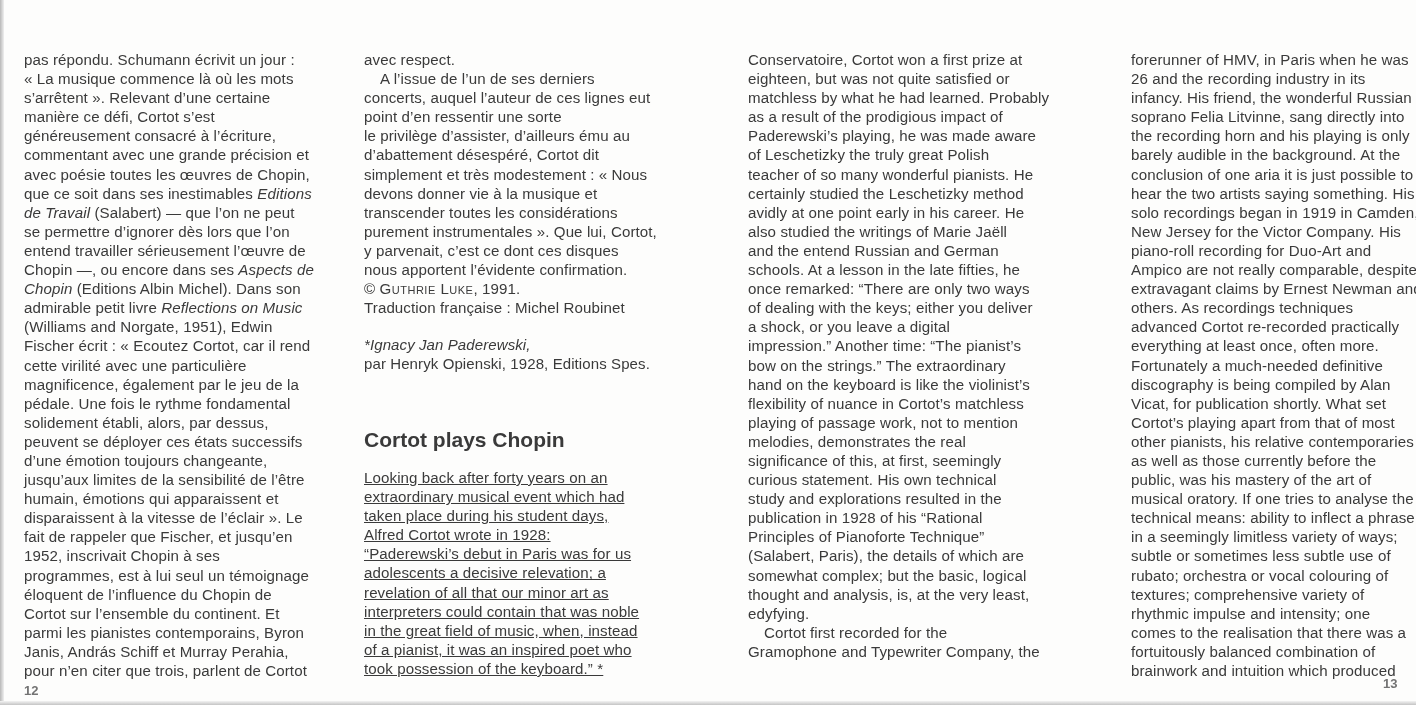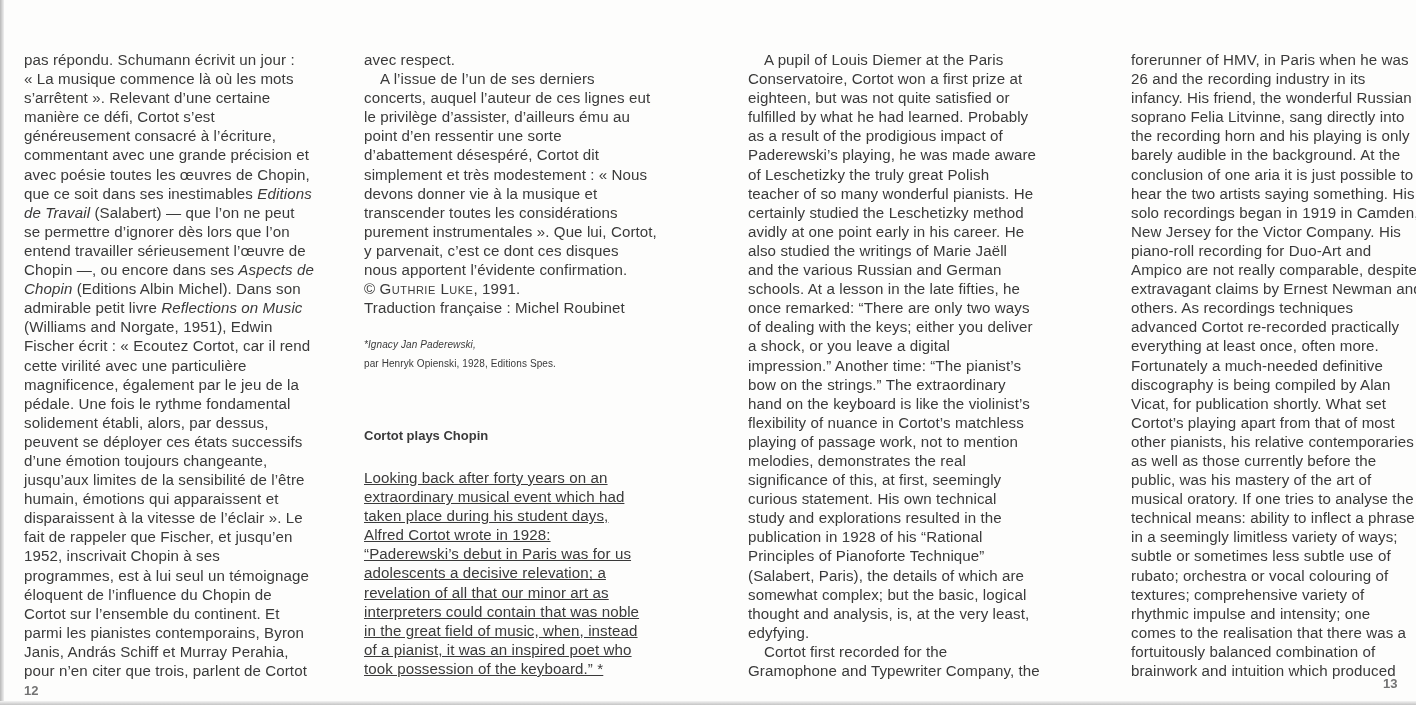--- a/index.html
+++ b/index.html
@@ -25,25 +25,25 @@
     white-space: nowrap;
   }
   .col p { margin: 0; }
   .col .line { display: block; }
   #col1 { left: 24px; }
   #col2 { left: 364px; }
   #col3 { left: 748px; }
   #col4 { left: 1131px; }
   .indent { padding-left: 16px; }
   .smallcaps { font-variant: small-caps; letter-spacing: 0.5px; }
-  .footnote { font-size: 10px; line-height: 19px; margin-top: 18px !important; }
+  .footnote { font-size: 15px; line-height: 19px; margin-top: 18px !important; }
   .footnote .it { font-style: italic; }
   .heading {
     position: absolute; left: 364px; top: 428px;
-    font-weight: bold; font-size: 13px; color: #3a3a3a;
+    font-weight: bold; font-size: 21px; color: #3a3a3a;
   }
   #col2b { left: 364px; top: 468px; text-decoration: underline; }
   .pagenum {
     position: absolute; font-weight: bold; font-size: 13px; color: #737373;
   }
   #pn-left { left: 24px; top: 683px; }
   #pn-right { left: 1383px; top: 676px; }
   em { font-style: italic; }
 </style>
 </head>
@@ -87,22 +87,22 @@
       <span class="line">parmi les pianistes contemporains, Byron</span>
       <span class="line">Janis, András Schiff et Murray Perahia,</span>
       <span class="line">pour n’en citer que trois, parlent de Cortot</span>
     </div>
 
   <div class="col" id="col2">
     <div>
         <span class="line">avec respect.</span>
         <span class="line indent">A l’issue de l’un de ses derniers</span>
         <span class="line">concerts, auquel l’auteur de ces lignes eut</span>
+        <span class="line">point d’en ressentir une sorte</span>
         <span class="line">le privilège d’assister, d’ailleurs ému au</span>
-        <span class="line">point d’en ressentir une sorte</span>
         <span class="line">d’abattement désespéré, Cortot dit</span>
         <span class="line">simplement et très modestement : « Nous</span>
         <span class="line">devons donner vie à la musique et</span>
         <span class="line">transcender toutes les considérations</span>
         <span class="line">purement instrumentales ». Que lui, Cortot,</span>
         <span class="line">y parvenait, c’est ce dont ces disques</span>
         <span class="line">nous apportent l’évidente confirmation.</span>
       </div>
     <p>
       <span>©</span>
@@ -124,32 +124,31 @@
       <span class="line">“Paderewski’s debut in Paris was for us</span>
       <span class="line">adolescents a decisive relevation; a</span>
       <span class="line">revelation of all that our minor art as</span>
       <span class="line">interpreters could contain that was noble</span>
       <span class="line">in the great field of music, when, instead</span>
       <span class="line">of a pianist, it was an inspired poet who</span>
       <span class="line">took possession of the keyboard.” *</span>
     </div>
 
   <div class="col" id="col3">
-      <span class="line indent">A pupil of Louis Diemer at the Paris</span>
       <span class="line">Conservatoire, Cortot won a first prize at</span>
       <span class="line">eighteen, but was not quite satisfied or</span>
-      <span class="line">fulfilled by what he had learned. Probably</span>
+      <span class="line">matchless by what he had learned. Probably</span>
       <span class="line">as a result of the prodigious impact of</span>
       <span class="line">Paderewski’s playing, he was made aware</span>
       <span class="line">of Leschetizky the truly great Polish</span>
       <span class="line">teacher of so many wonderful pianists. He</span>
       <span class="line">certainly studied the Leschetizky method</span>
       <span class="line">avidly at one point early in his career. He</span>
       <span class="line">also studied the writings of Marie Jaëll</span>
-      <span class="line">and the various Russian and German</span>
+      <span class="line">and the entend Russian and German</span>
       <span class="line">schools. At a lesson in the late fifties, he</span>
       <span class="line">once remarked: “There are only two ways</span>
       <span class="line">of dealing with the keys; either you deliver</span>
       <span class="line">a shock, or you leave a digital</span>
       <span class="line">impression.” Another time: “The pianist’s</span>
       <span class="line">bow on the strings.” The extraordinary</span>
       <span class="line">hand on the keyboard is like the violinist’s</span>
       <span class="line">flexibility of nuance in Cortot’s matchless</span>
       <span class="line">playing of passage work, not to mention</span>
       <span class="line">melodies, demonstrates the real</span>

